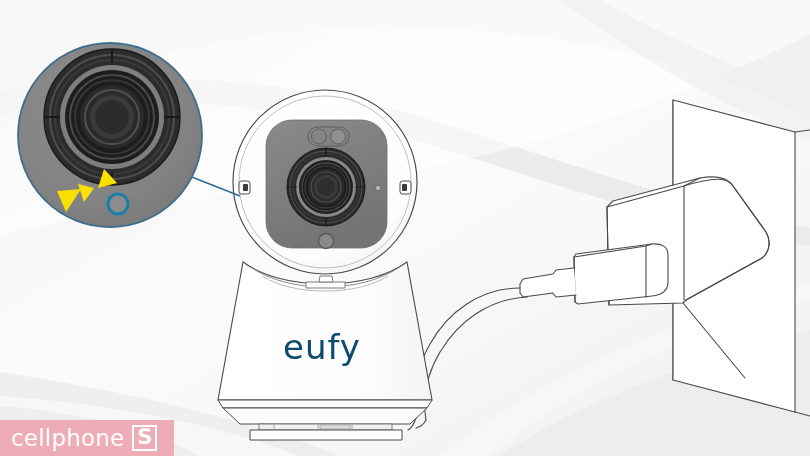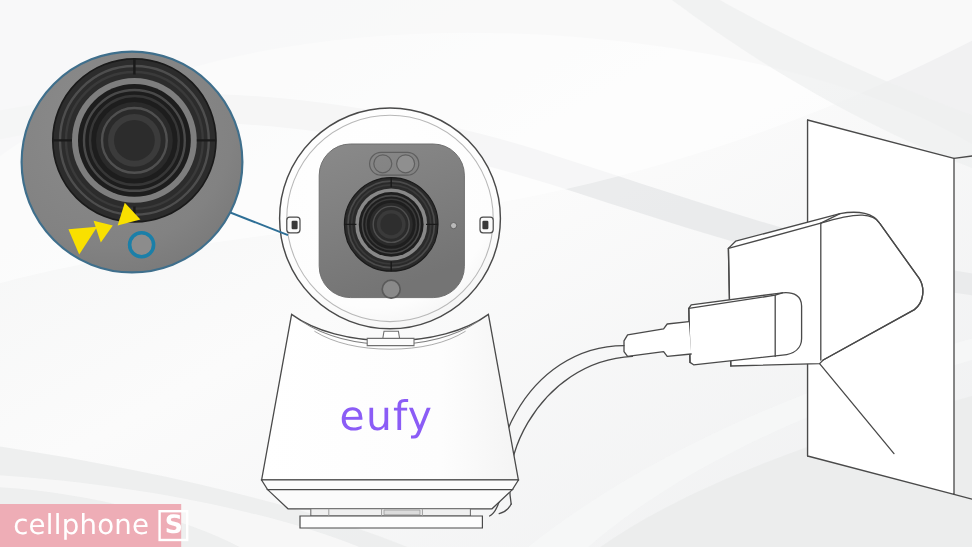--- a/index.html
+++ b/index.html
@@ -21,21 +21,21 @@
     position: absolute;
     left: 0;
     top: 0;
     width: 810px;
     height: 456px;
   }
   .brand-badge {
     position: absolute;
     left: 0;
     top: 420px;
-    width: 151px;
+    width: 174px;
     height: 36px;
     background: #eeadb6;
     display: flex;
     align-items: center;
     padding-left: 11px;
     box-sizing: border-box;
   }
   .brand-text {
     color: #ffffff;
     font-size: 23px;
@@ -51,21 +51,21 @@
     border: 2px solid #ffffff;
     padding: 0px 3px 1px 3px;
     line-height: 1;
     font-family: "DejaVu Sans", sans-serif;
   }
   .eufy-word {
     position: absolute;
     left: 283px;
     top: 330px;
     font-size: 34px;
-    color: #8b5cf6;
+    color: #0c4a6e;
     font-family: "DejaVu Sans", sans-serif;
     letter-spacing: 1px;
     line-height: 1;
   }
 </style>
 </head>
 <body>
 
 <div id="stage">
 

